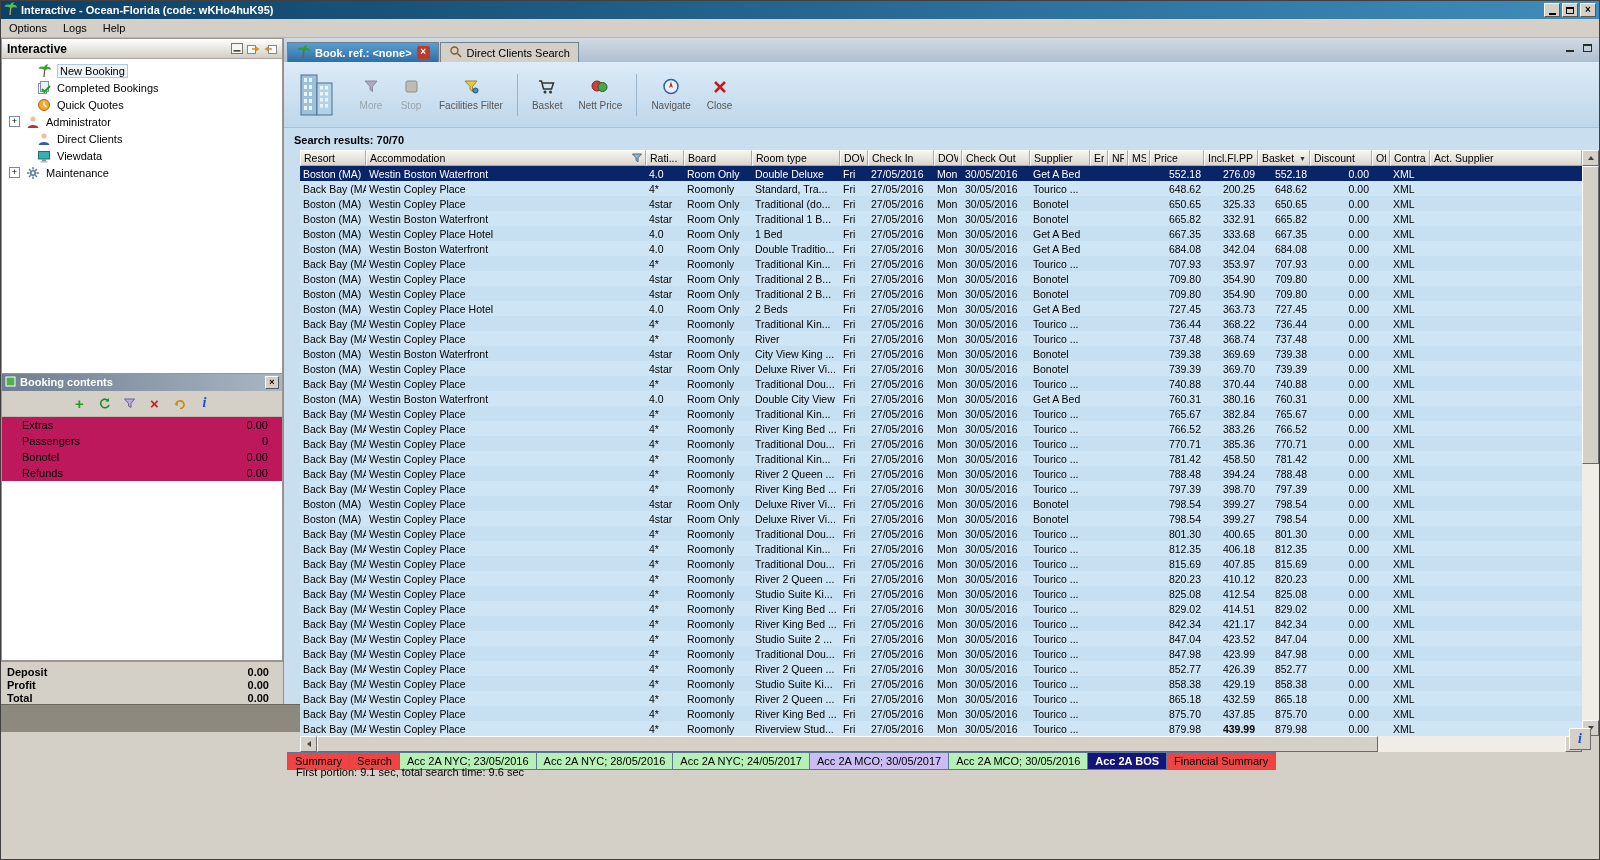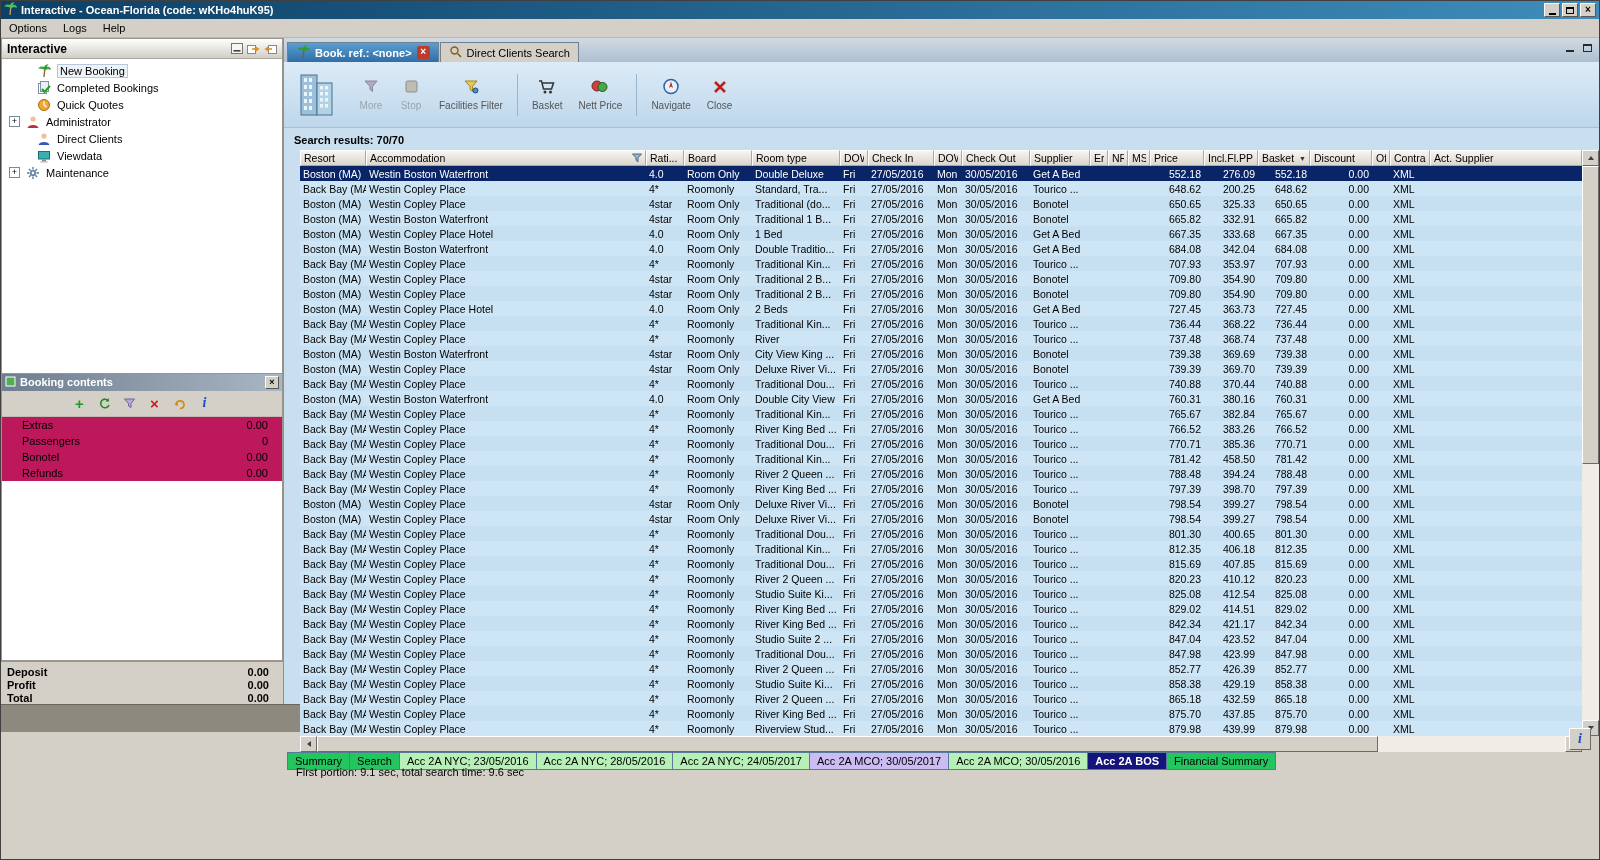--- a/index.html
+++ b/index.html
@@ -110,21 +110,21 @@
   .arr-up{width:0;height:0;border-left:3.5px solid transparent;border-right:3.5px solid transparent;border-bottom:4.5px solid #404040}
   .arr-down{width:0;height:0;border-left:3.5px solid transparent;border-right:3.5px solid transparent;border-top:4.5px solid #404040}
   .arr-left{width:0;height:0;border-top:3.5px solid transparent;border-bottom:3.5px solid transparent;border-right:4.5px solid #404040}
   .arr-right{width:0;height:0;border-top:3.5px solid transparent;border-bottom:3.5px solid transparent;border-left:4.5px solid #404040}
 
   
   .status-area{flex:1;position:relative;min-height:0}
   .status-text{position:absolute;left:12px;top:14px}
   .info-btn{position:absolute;right:8px;bottom:2px;width:22px;height:22px;background:#d4d0c8;border:1px solid;border-color:#fff #6a6a6a #6a6a6a #fff;color:#1a4acc;font-family:"Liberation Serif",serif;font-style:italic;font-weight:bold;font-size:14px;display:flex;align-items:center;justify-content:center}
   .bottom-tabs{height:18px;display:flex;align-items:stretch;padding-left:3px;margin-bottom:4px;flex:0 0 auto}
-  .btab{display:flex;align-items:center;padding:0 7px;border:1px solid #5a7898;border-left:none;background:#22c55e;cursor:default;white-space:nowrap}
+  .btab{display:flex;align-items:center;padding:0 7px;border:1px solid #5a7898;border-left:none;background:#ef4444;cursor:default;white-space:nowrap}
   .btab:first-child{border-left:1px solid #5a7898}
   .btab.green{background:#b6f0b6}
   .btab.purple{background:#cbbcf4}
   .btab.navy{background:#14147a;color:#fff;font-weight:bold}
 
   
   .statusbar{height:20px;background:#d4d0c8;border-top:1px solid #fff;display:flex;align-items:center;flex:0 0 auto}
   .sb-spacer{flex:1}
   .sb-center{display:flex;gap:26px}
   .sb-time{width:130px;text-align:left;padding-left:10px;border-left:1px solid #9a968e;height:100%;display:flex;align-items:center}
@@ -1334,21 +1334,21 @@
                   <span class="td" style="width: 88px;">Riverview Stud...</span>
                   <span class="td" style="width: 28px;">Fri</span>
                   <span class="td" style="width: 66px;">27/05/2016</span>
                   <span class="td" style="width: 28px;">Mon</span>
                   <span class="td" style="width: 68px;">30/05/2016</span>
                   <span class="td" style="width: 60px;">Tourico ...</span>
                   <span class="td" style="width: 18px;"></span>
                   <span class="td" style="width: 20px;"></span>
                   <span class="td" style="width: 22px;"></span>
                   <span class="td right" style="width: 54px;">879.98</span>
-                  <span class="td right" style="width: 54px;">439.99</span>
+                  <span class="td right" style="width: 54px; font-weight: bold;">439.99</span>
                   <span class="td right" style="width: 52px;">879.98</span>
                   <span class="td right" style="width: 62px;">0.00</span>
                   <span class="td" style="width: 18px;"></span>
                   <span class="td" style="width: 40px;">XML</span>
                   <span class="td" style="flex: 1 1 0%;"></span>
                 </div>
               </div>
             <div class="hscroll">
               <div class="sbtn">
                   <div class="arr-left"></div>

